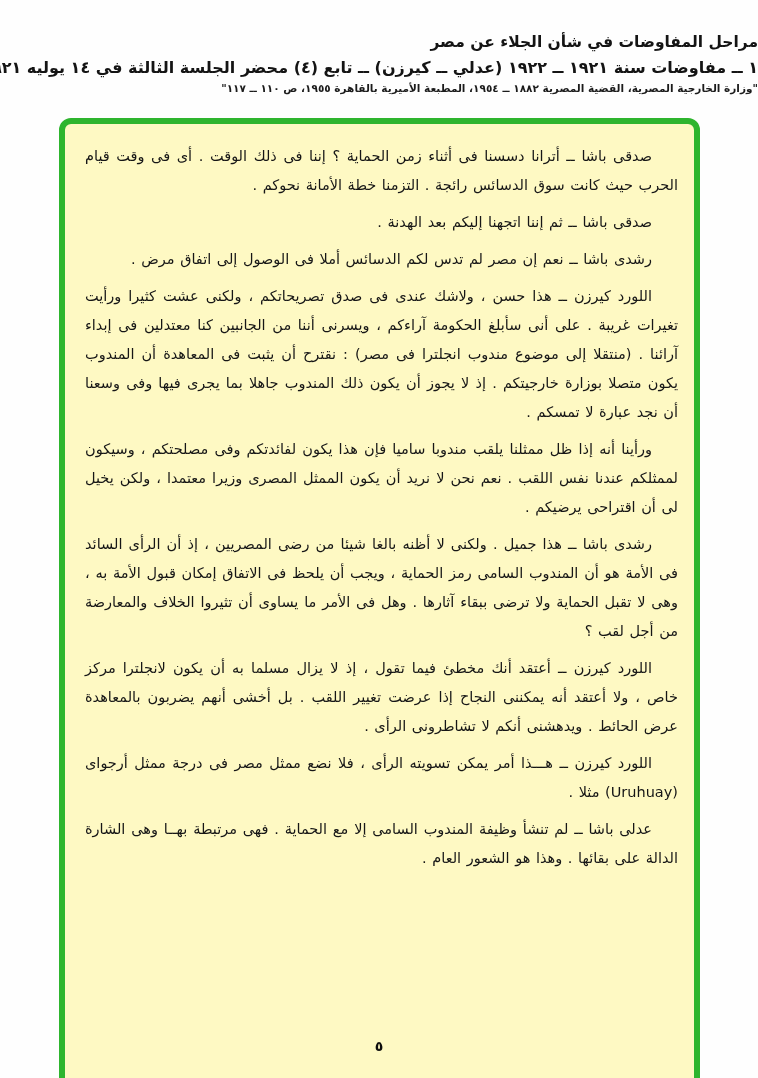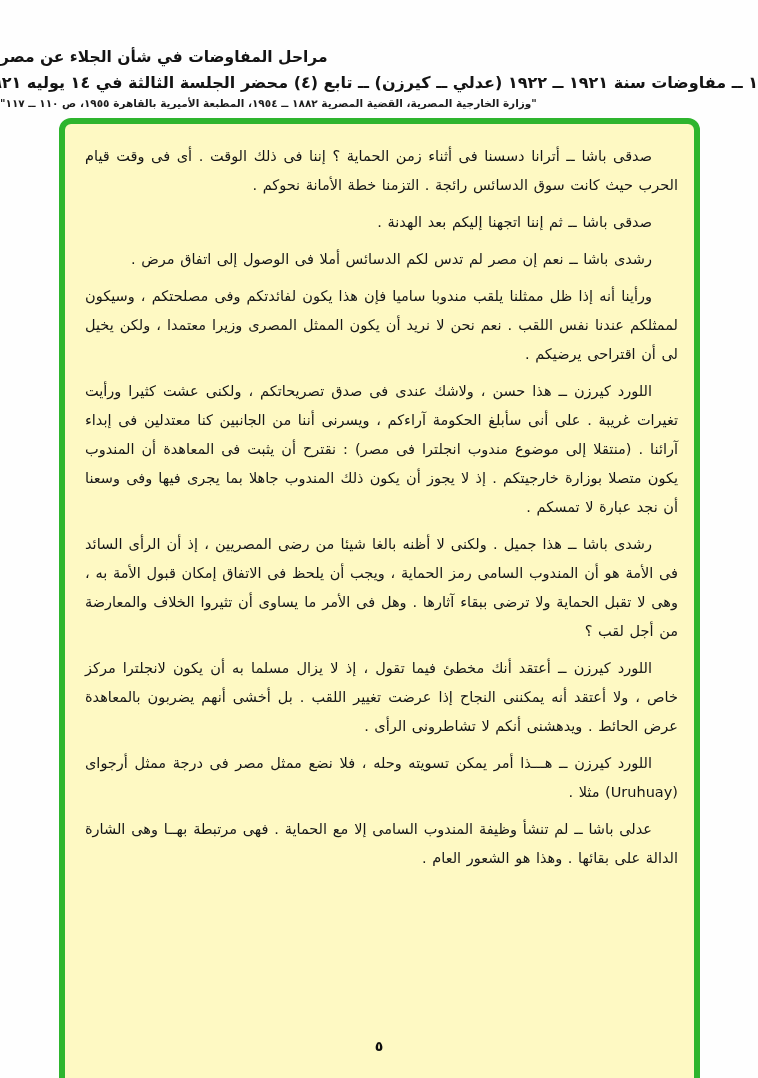--- a/index.html
+++ b/index.html
@@ -8,22 +8,22 @@
     width: 758px;
     height: 1078px;
     margin: 0 auto;
     background: #fefefe;
     font-family: "DejaVu Sans", sans-serif;
     color: #141414;
     direction: rtl;
     overflow: hidden;
   }
   .doc-header {
-    text-align: left;
-    padding-top: 48px;
+    text-align: right;
+    padding-top: 33px;
     font-weight: bold;
   }
   .h-title {
     font-size: 15.5px;
     letter-spacing: 0.2px;
   }
   .h-sub {
     font-size: 16px;
     margin-top: 7px;
     white-space: nowrap;
@@ -74,23 +74,23 @@
   <header class="doc-header">
     <div class="h-title">مراحل المفاوضات في شأن الجلاء عن مصر</div>
     <div class="h-sub">١ ــ مفاوضات سنة ١٩٢١ ــ ١٩٢٢ (عدلي ــ كيرزن) ــ تابع (٤) محضر الجلسة الثالثة في ١٤ يوليه ١٩٢١</div>
     <div class="h-src">"وزارة الخارجية المصرية، القضية المصرية ١٨٨٢ ــ ١٩٥٤، المطبعة الأميرية بالقاهرة ١٩٥٥، ص ١١٠ ــ ١١٧"</div>
   </header>
 
   <div class="frame" style="border-color: rgb(46, 181, 46);">
     <p class="para">صدقى باشا ــ أترانا دسسنا فى أثناء زمن الحماية ؟ إننا فى ذلك الوقت . أى فى وقت قيام الحرب حيث كانت سوق الدسائس رائجة . التزمنا خطة الأمانة نحوكم .</p>
     <p class="para">صدقى باشا ــ ثم إننا اتجهنا إليكم بعد الهدنة .</p>
     <p class="para">رشدى باشا ــ نعم إن مصر لم تدس لكم الدسائس أملا فى الوصول إلى اتفاق مرض .</p>
+    <p class="para">اللورد كيرزن ــ هذا حسن ، ولاشك عندى فى صدق تصريحاتكم ، ولكنى عشت كثيرا ورأيت تغيرات غريبة . على أنى سأبلغ الحكومة آراءكم ، ويسرنى أننا من الجانبين كنا معتدلين فى إبداء آرائنا . (منتقلا إلى موضوع مندوب انجلترا فى مصر) : نقترح أن يثبت فى المعاهدة أن المندوب يكون متصلا بوزارة خارجيتكم . إذ لا يجوز أن يكون ذلك المندوب جاهلا بما يجرى فيها وفى وسعنا أن نجد عبارة لا تمسكم .</p>
     <p class="para">ورأينا أنه إذا ظل ممثلنا يلقب مندوبا ساميا فإن هذا يكون لفائدتكم وفى مصلحتكم ، وسيكون لممثلكم عندنا نفس اللقب . نعم نحن لا نريد أن يكون الممثل المصرى وزيرا معتمدا ، ولكن يخيل لى أن اقتراحى يرضيكم .</p>
-    <p class="para">اللورد كيرزن ــ هذا حسن ، ولاشك عندى فى صدق تصريحاتكم ، ولكنى عشت كثيرا ورأيت تغيرات غريبة . على أنى سأبلغ الحكومة آراءكم ، ويسرنى أننا من الجانبين كنا معتدلين فى إبداء آرائنا . (منتقلا إلى موضوع مندوب انجلترا فى مصر) : نقترح أن يثبت فى المعاهدة أن المندوب يكون متصلا بوزارة خارجيتكم . إذ لا يجوز أن يكون ذلك المندوب جاهلا بما يجرى فيها وفى وسعنا أن نجد عبارة لا تمسكم .</p>
     <p class="para">رشدى باشا ــ هذا جميل . ولكنى لا أظنه بالغا شيئا من رضى المصريين ، إذ أن الرأى السائد فى الأمة هو أن المندوب السامى رمز الحماية ، ويجب أن يلحظ فى الاتفاق إمكان قبول الأمة به ، وهى لا تقبل الحماية ولا ترضى ببقاء آثارها . وهل فى الأمر ما يساوى أن تثيروا الخلاف والمعارضة من أجل لقب ؟</p>
     <p class="para">اللورد كيرزن ــ أعتقد أنك مخطئ فيما تقول ، إذ لا يزال مسلما به أن يكون لانجلترا مركز خاص ، ولا أعتقد أنه يمكننى النجاح إذا عرضت تغيير اللقب . بل أخشى أنهم يضربون بالمعاهدة عرض الحائط . ويدهشنى أنكم لا تشاطرونى الرأى .</p>
-    <p class="para">اللورد كيرزن ــ هـــذا أمر يمكن تسويته وحله ، فلا نضع ممثل مصر فى درجة ممثل أرجواى (Uruhuay) مثلا .</p>
+    <p class="para">اللورد كيرزن ــ هـــذا أمر يمكن تسويته الرأى ، فلا نضع ممثل مصر فى درجة ممثل أرجواى (Uruhuay) مثلا .</p>
     <p class="para">عدلى باشا ــ لم تنشأ وظيفة المندوب السامى إلا مع الحماية . فهى مرتبطة بهــا وهى الشارة الدالة على بقائها . وهذا هو الشعور العام .</p>
   </div>
 
   <div class="pagenum">٥</div>
 
 </div>
 
 </body></html>

